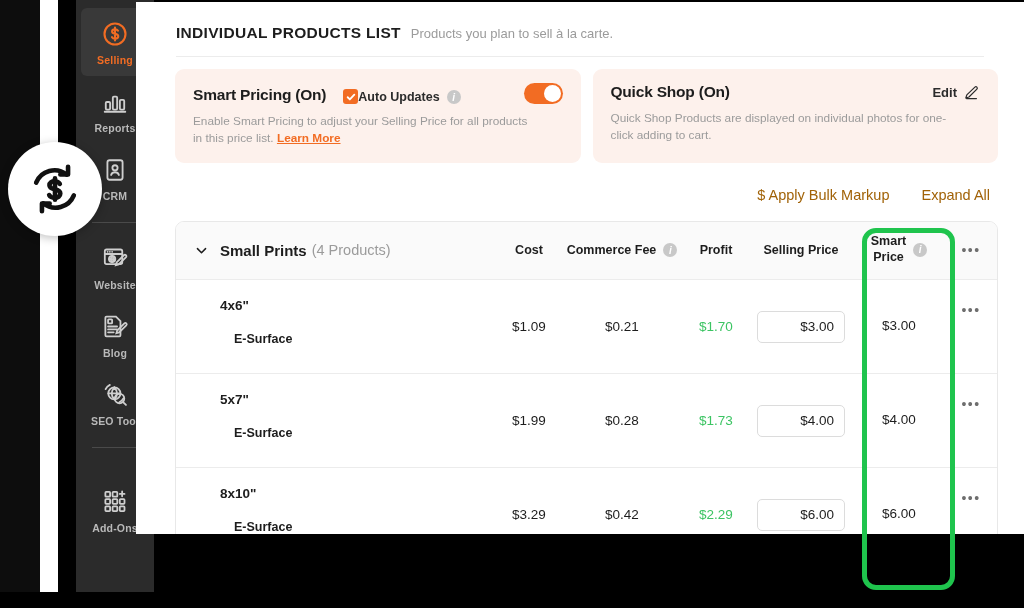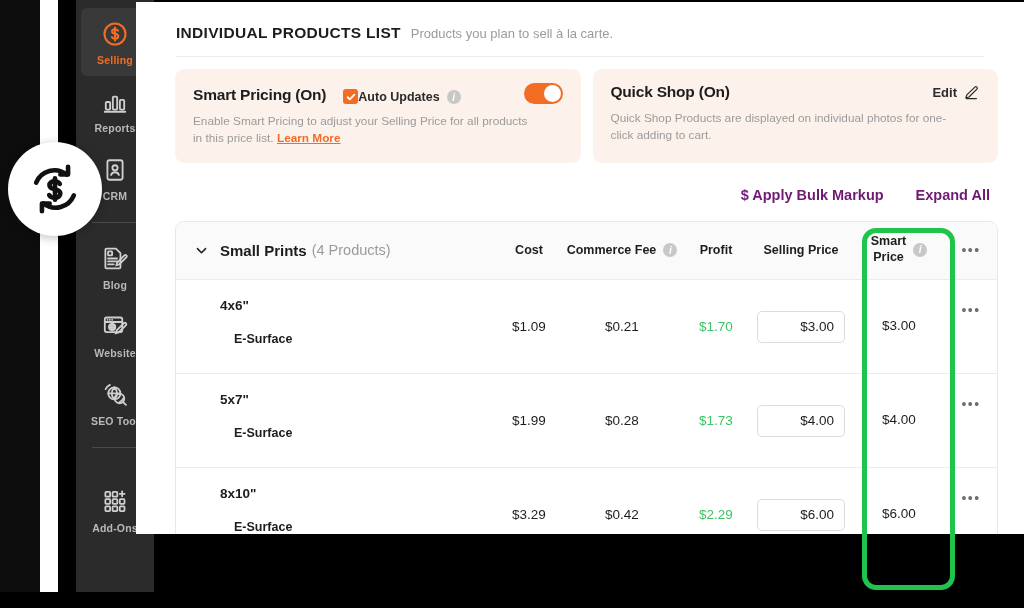--- a/index.html
+++ b/index.html
@@ -97,21 +97,21 @@
   .edit-btn {
     margin-left:auto; display:flex; align-items:center; gap:6px; cursor:pointer;
   }
   .edit-btn span { font-size:13px; font-weight:700; color:#2b2b2b; }
 
   
   .actions {
     display:flex; justify-content:flex-end; gap:32px;
     padding:24px 34px 0 0; align-items:center;
   }
-  .act-link { color:#701a75; font-size:14.5px; font-weight:700; cursor:pointer; }
+  .act-link { color:#a16207; font-size:14.5px; font-weight:400; cursor:pointer; }
 
   
   .table-wrap {
     margin:18px 26px 0 39px; border:1px solid #e8e8e8; border-radius:9px;
     overflow:hidden; background:#fff;
   }
   .thead {
     display:flex; align-items:center; background:#fafafa;
     height:58px; border-bottom:1px solid #ececec; padding-left:14px;
   }
@@ -201,40 +201,40 @@
         </svg>
       </span>
       <span class="lbl">CRM</span>
     </div>
 
     <div class="nav-div"></div>
 
     <div class="nav-item">
       <span class="ic">
         <svg width="27" height="27" viewBox="0 0 24 24" fill="none" stroke="#cfcfcf" stroke-width="1.6" stroke-linecap="round">
-          <path d="M4 3.2h8.4l4 4v12.6a1 1 0 0 1-1 1H4a1 1 0 0 1-1-1V4.2a1 1 0 0 1 1-1z"></path>
-          <rect x="5.4" y="5.6" width="3.6" height="3.6" rx=".6"></rect>
-          <path d="M5.4 12h8M5.4 14.6h8M5.4 17.2h5"></path>
-          <path d="M21.6 10.9l-6.4 6.4-2.4.7.7-2.4 6.4-6.4a1.2 1.2 0 0 1 1.7 1.7z"></path>
-        </svg>
-      </span>
-      <span class="lbl">Blog</span>
-    </div>
-
-    <div class="nav-item">
-      <span class="ic">
-        <svg width="27" height="27" viewBox="0 0 24 24" fill="none" stroke="#cfcfcf" stroke-width="1.6" stroke-linecap="round">
           <rect x="2.5" y="4" width="15.5" height="13" rx="1.6"></rect>
           <path d="M2.5 8h15.5M5 6.1h.01M7 6.1h.01M9 6.1h.01"></path>
           <circle cx="9" cy="12.5" r="2.8"></circle>
           <path d="M6.2 12.5h5.6M9 9.7c1.4 1.7 1.4 4 0 5.6M9 9.7c-1.4 1.7-1.4 4 0 5.6"></path>
           <path d="M21.4 10.7l-6.6 6.6-2.5.7.7-2.5 6.6-6.6a1.3 1.3 0 0 1 1.8 1.8z" fill="none"></path>
         </svg>
       </span>
       <span class="lbl">Website</span>
+    </div>
+
+    <div class="nav-item">
+      <span class="ic">
+        <svg width="27" height="27" viewBox="0 0 24 24" fill="none" stroke="#cfcfcf" stroke-width="1.6" stroke-linecap="round">
+          <path d="M4 3.2h8.4l4 4v12.6a1 1 0 0 1-1 1H4a1 1 0 0 1-1-1V4.2a1 1 0 0 1 1-1z"></path>
+          <rect x="5.4" y="5.6" width="3.6" height="3.6" rx=".6"></rect>
+          <path d="M5.4 12h8M5.4 14.6h8M5.4 17.2h5"></path>
+          <path d="M21.6 10.9l-6.4 6.4-2.4.7.7-2.4 6.4-6.4a1.2 1.2 0 0 1 1.7 1.7z"></path>
+        </svg>
+      </span>
+      <span class="lbl">Blog</span>
     </div>
 
     <div class="nav-item">
       <span class="ic">
         <svg width="27" height="27" viewBox="0 0 24 24" fill="none" stroke="#cfcfcf" stroke-width="1.6" stroke-linecap="round">
           <circle cx="11" cy="11" r="5.4"></circle>
           <path d="M5.6 11h10.8M11 5.6c1.7 2 2.4 3.6 2.4 5.4s-.7 3.4-2.4 5.4M11 5.6C9.3 7.6 8.6 9.2 8.6 11s.7 3.4 2.4 5.4"></path>
           <path d="M3.2 7.2A8.2 8.2 0 0 1 7 3.4M19 15.4a8.2 8.2 0 0 1-3.6 3.5"></path>
           <circle cx="15.6" cy="15.6" r="4.2"></circle>
           <path d="M18.7 18.7l2.6 2.6"></path>

